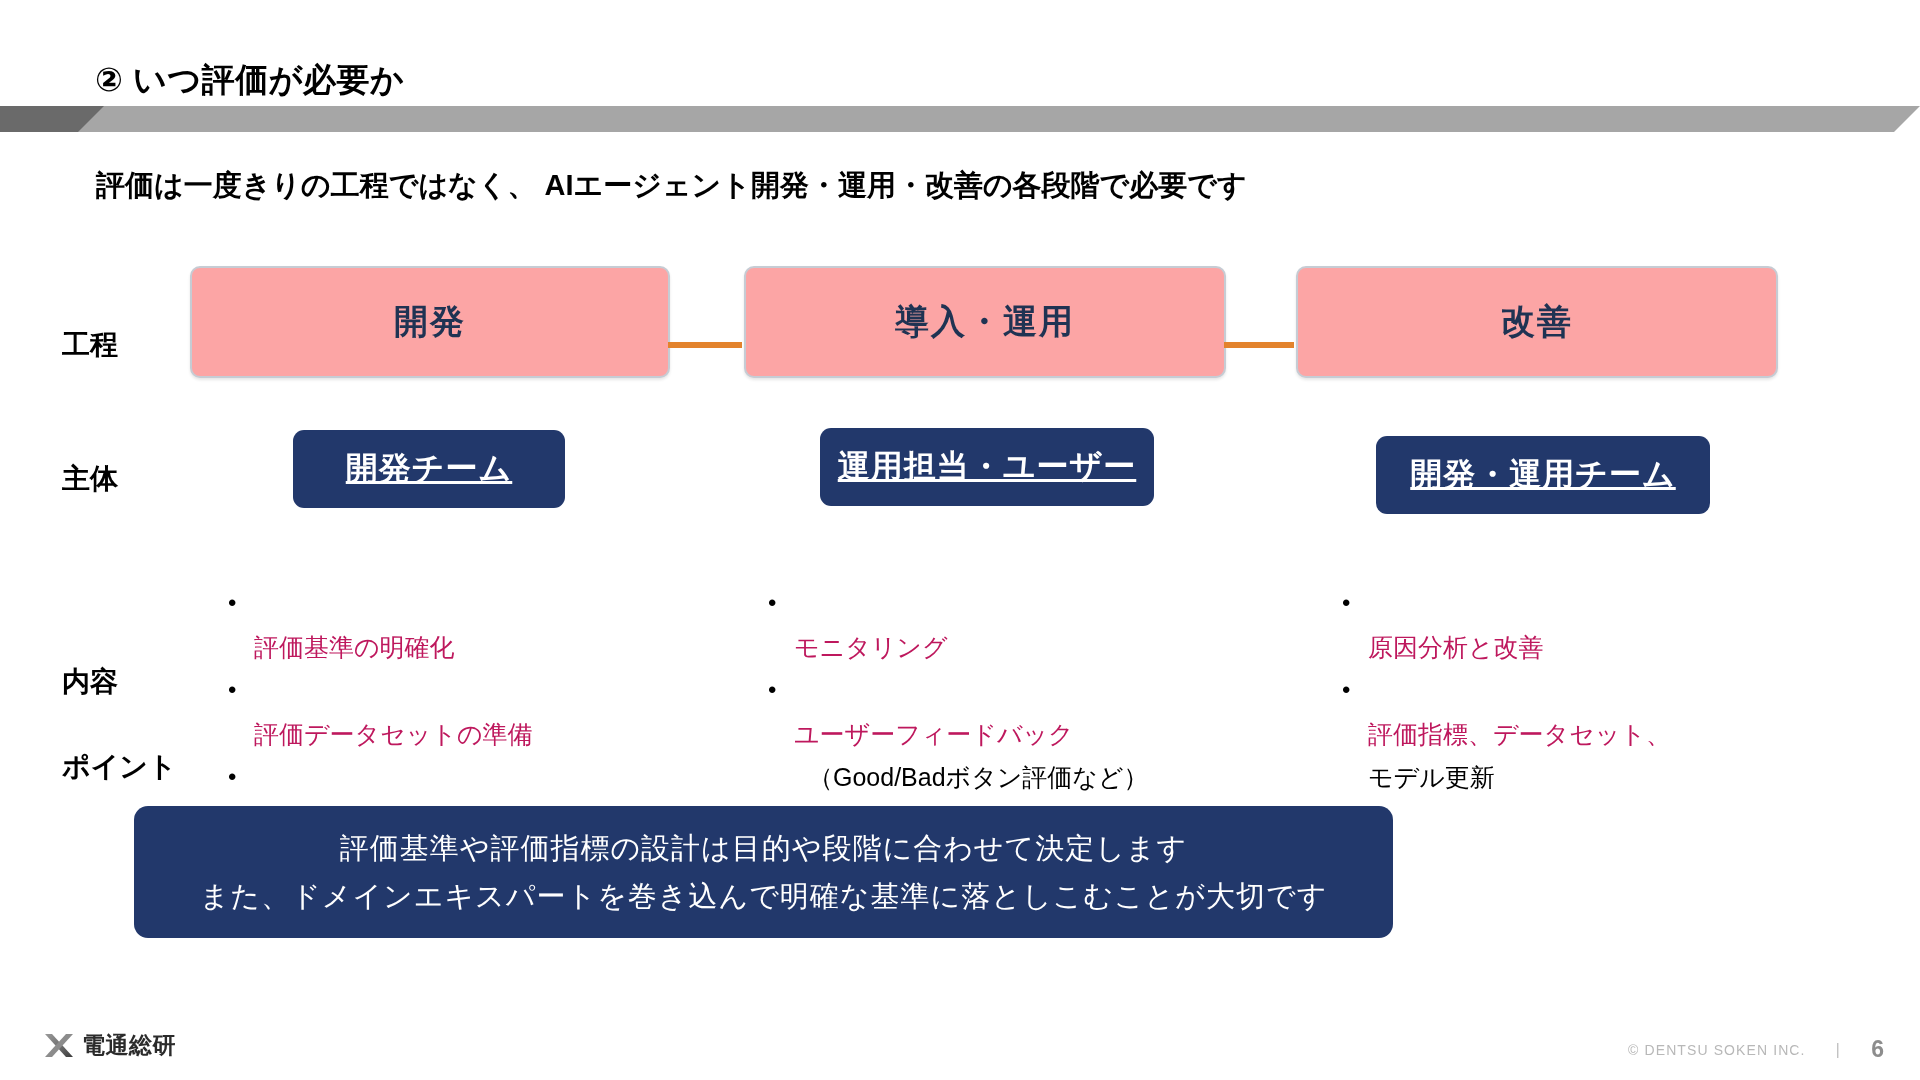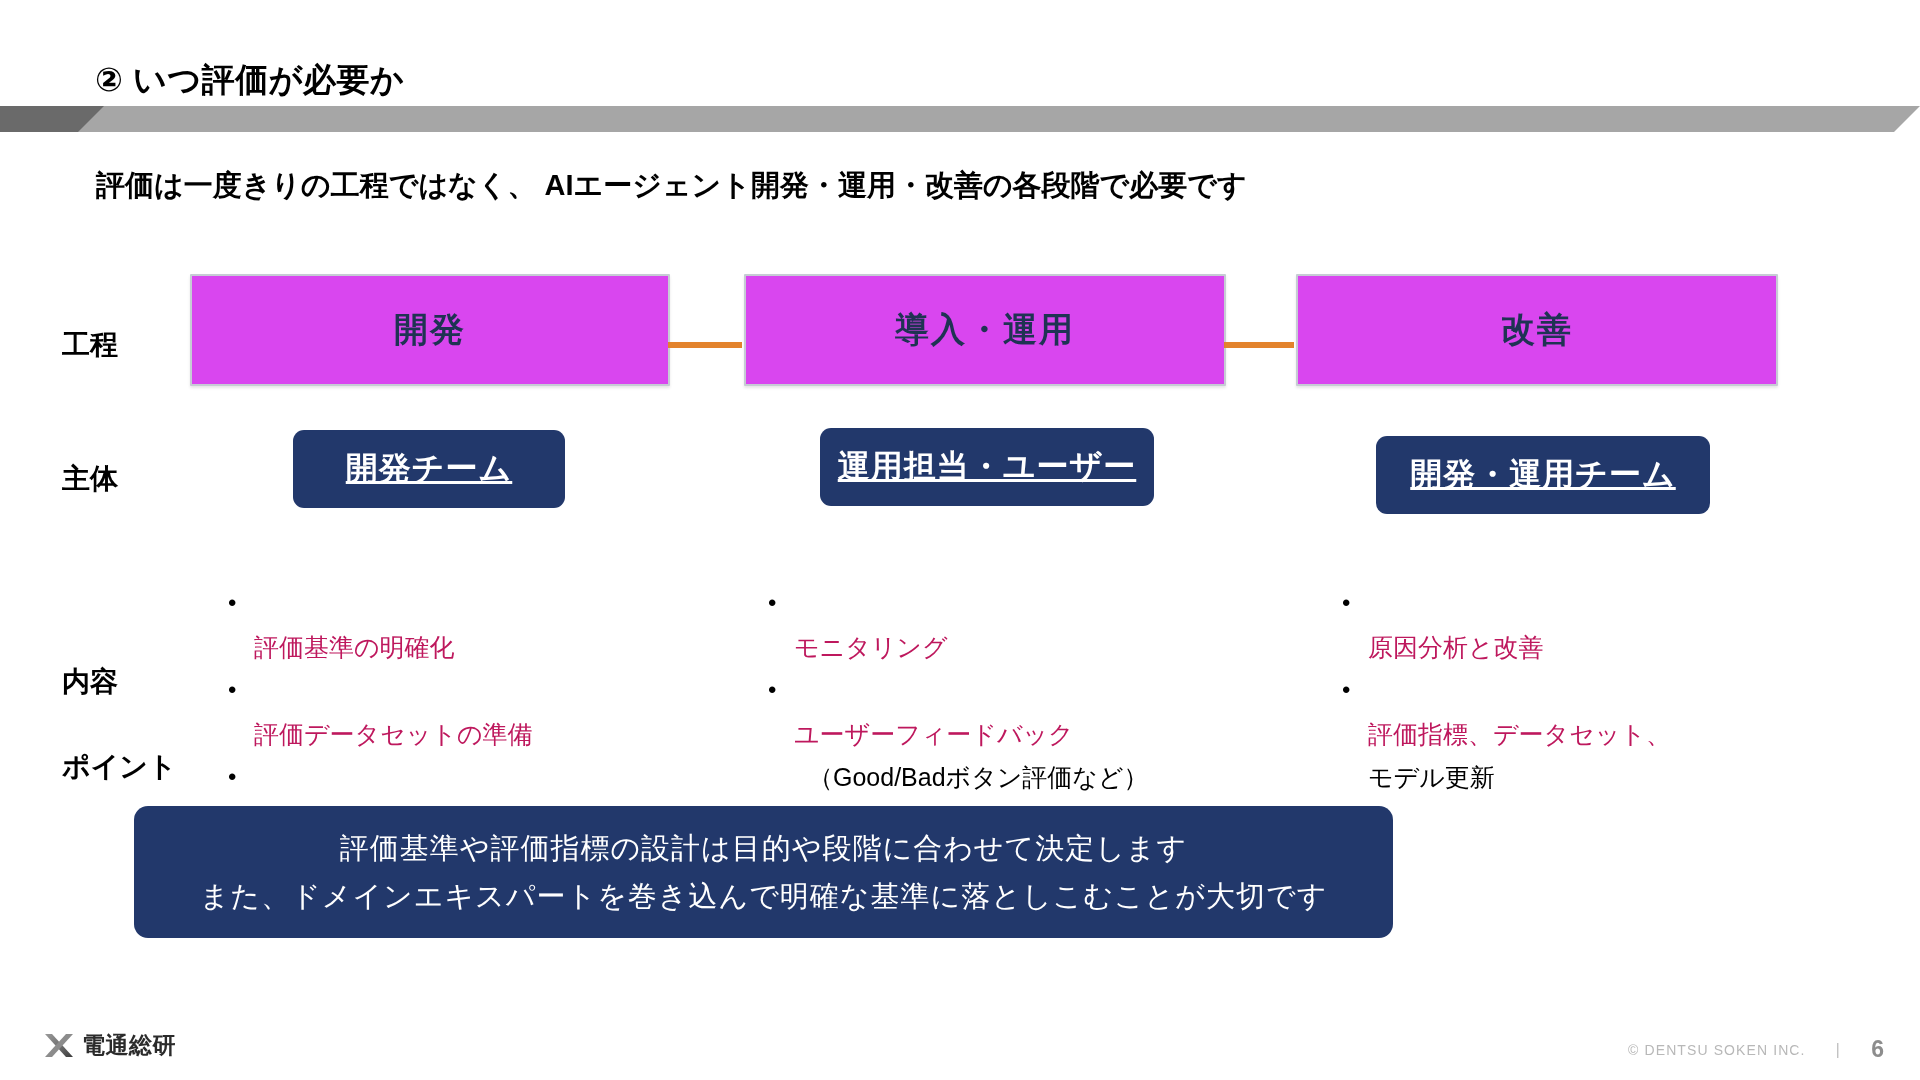--- a/index.html
+++ b/index.html
@@ -78,25 +78,25 @@
     font-family: Liberation Serif, serif;
   }
   .row-label.l-process { top: 326px; }
   .row-label.l-owner   { top: 460px; }
   .row-label.l-content { top: 632px; margin-top: 31px; }
   .row-label.l-point   { top: 748px; }
 
   
   .stage-box {
     position: absolute;
-    top: 274px;
+    top: 266px;
     height: 108px;
-    background: #d946ef;
+    background: #fca5a5;
     border: 2px solid #c6ccd4;
-    border-radius: 1px;
+    border-radius: 10px;
     box-shadow: 0 2px 3px rgba(0,0,0,0.10);
     display: flex;
     align-items: center;
     justify-content: center;
   }
   .stage-box .stage-text {
     font-size: 34px;
     font-weight: bold;
     color: #1f3353;
     letter-spacing: 2px;

